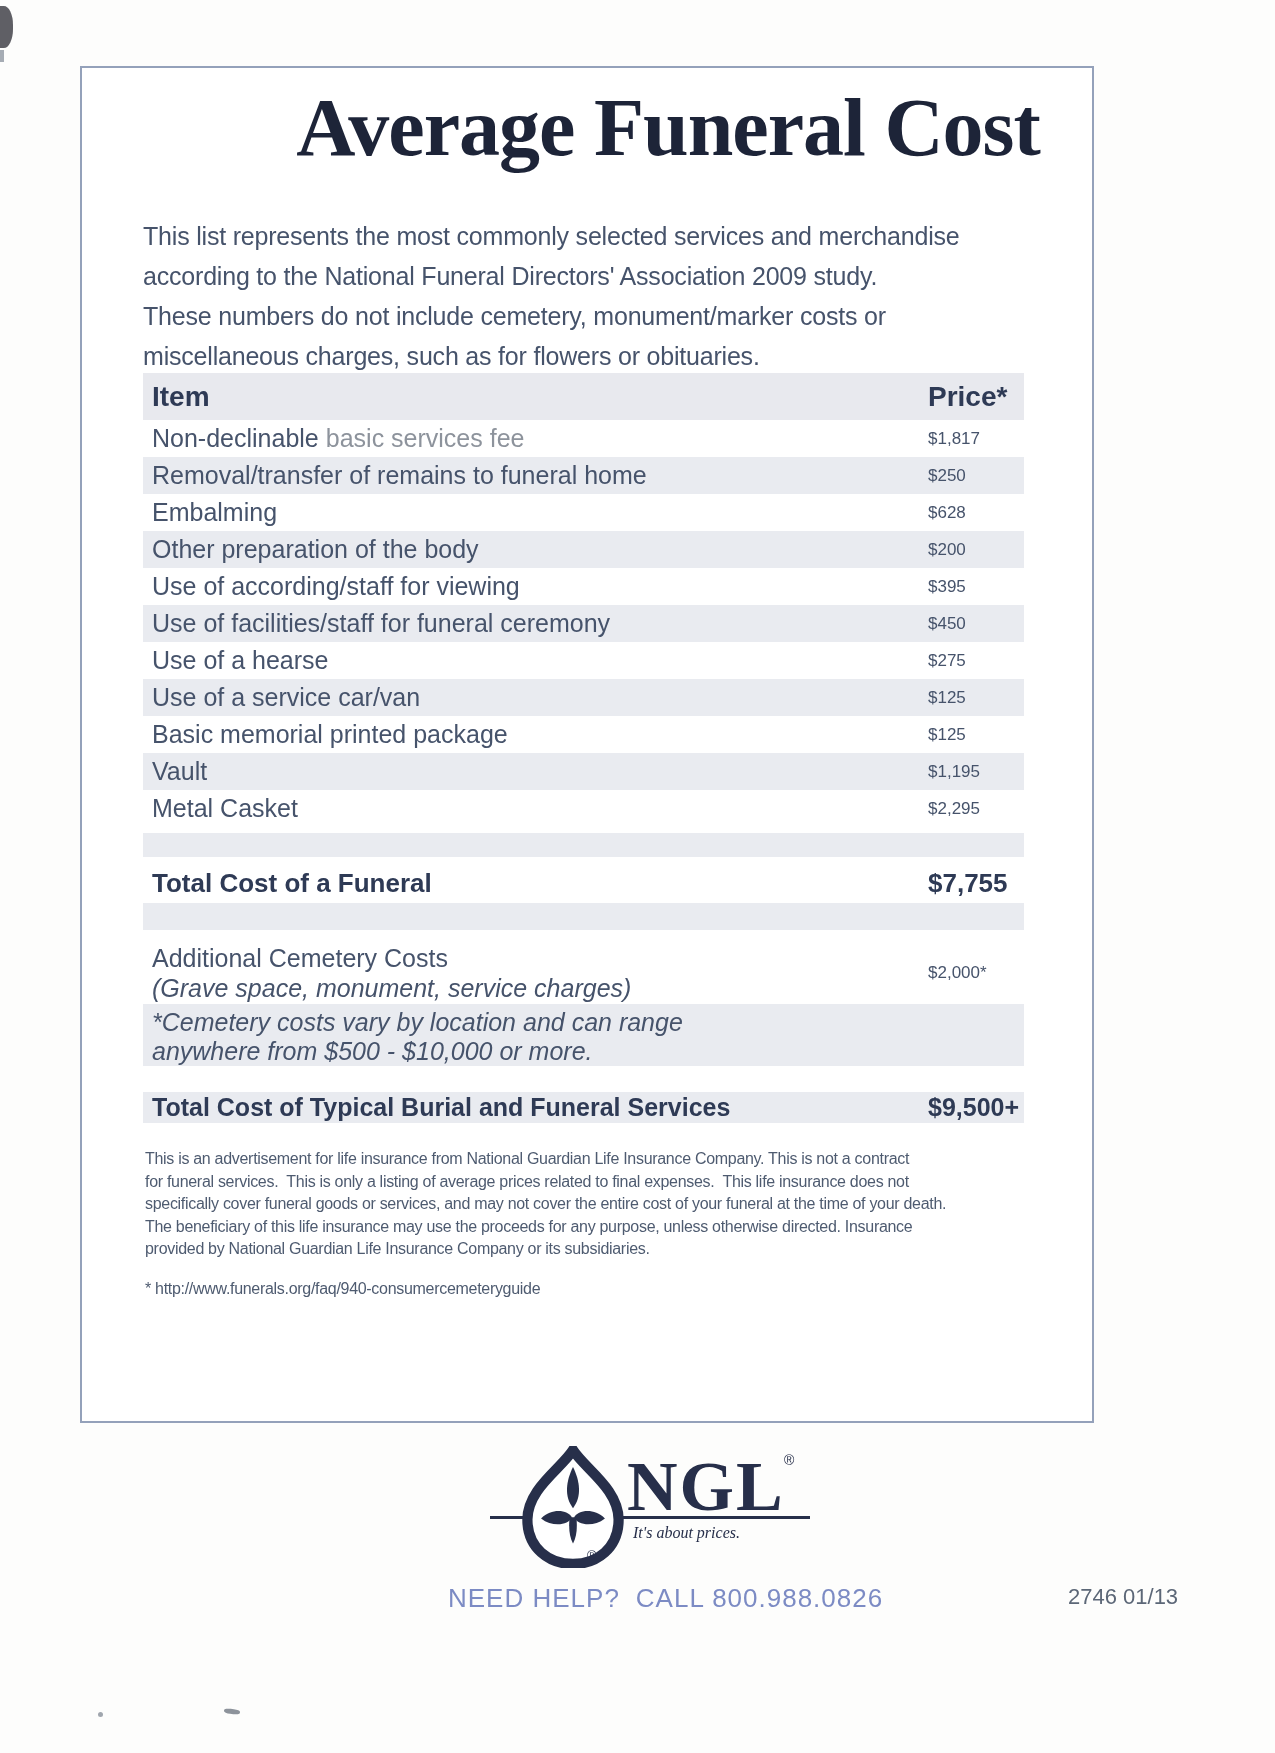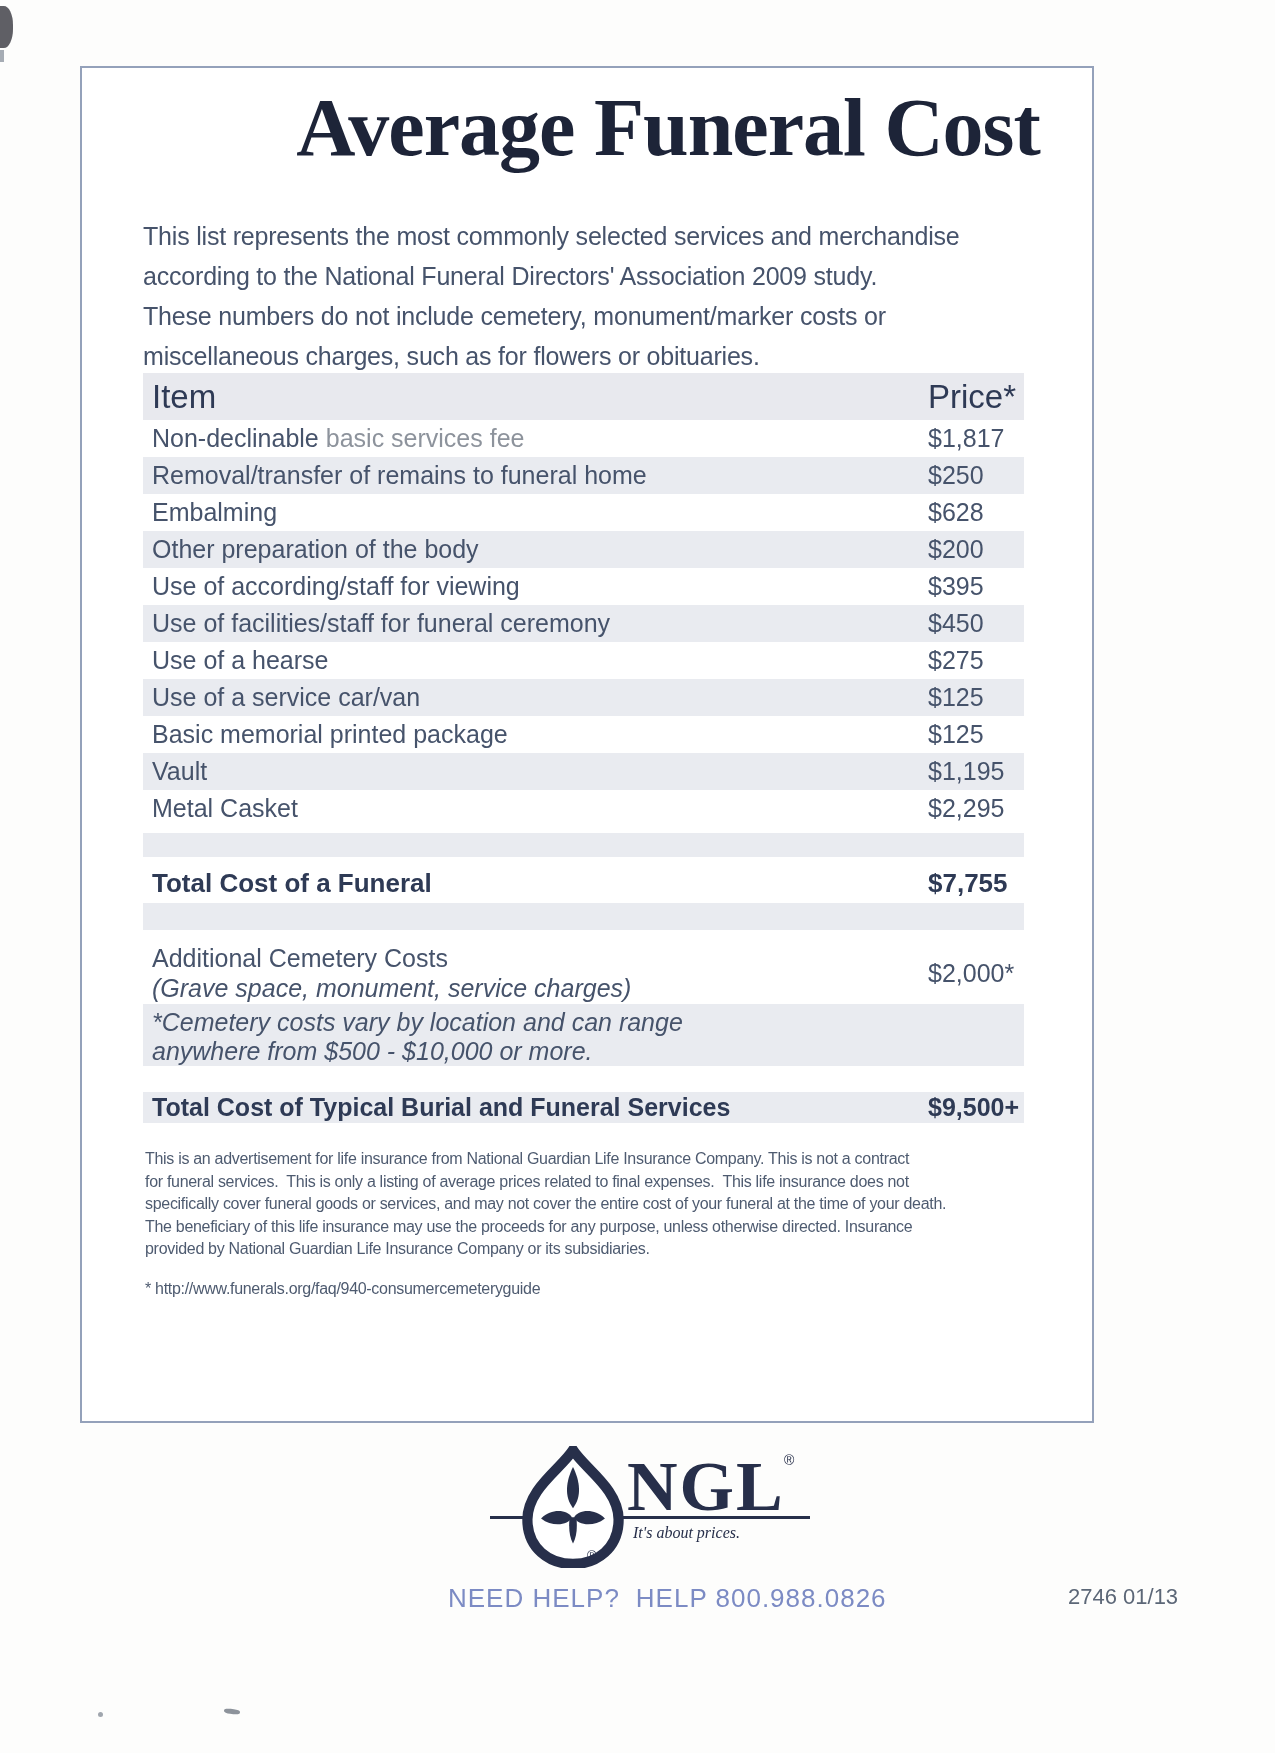--- a/index.html
+++ b/index.html
@@ -20,22 +20,22 @@
     color:#1d2438;
   }
   .intro{position:absolute;left:61px;top:148px;font-size:25px;line-height:40px;letter-spacing:-0.2px;color:#46536b;}
   .intro div{white-space:pre;}
   .tbl{position:absolute;left:61px;width:881px;}
   .thead{top:305px;height:47px;background:#e8e9ee;}
   .trow{position:relative;height:37px;display:flex;align-items:center;}
   .tbody{top:352px;}
   .stripe{background:#e9ebf0;}
   .item{padding-left:9px;font-size:25px;color:#46536b;}
-  .price{position:absolute;left:785px;font-size:25px;color:#46536b;}
-  .thead .item,.thead .price{font-weight:normal;color:#2e3a55;font-size:33px;}
+  .price{position:absolute;left:785px;font-size:17px;color:#46536b;}
+  .thead .item,.thead .price{font-weight:bold;color:#2e3a55;font-size:28px;}
   .thead{position:absolute;display:flex;align-items:center;}
   .light-part{color:#8d939c;margin-left:7px;}
   .band-a{position:absolute;left:61px;top:765px;width:881px;height:24px;background:#e9ebf0;}
   .total-row{position:absolute;left:61px;top:797px;width:881px;height:36px;display:flex;align-items:center;}
   .total-row .item,.total-row .price{font-weight:bold;color:#2e3a55;font-size:26px;}
   .band-b{position:absolute;left:61px;top:835px;width:881px;height:27px;background:#e9ebf0;}
   .additional{position:absolute;left:61px;top:874px;width:881px;height:62px;display:flex;align-items:center;}
   .additional .lines{padding-left:9px;font-size:25px;line-height:30px;color:#46536b;}
   .additional .detail{font-style:italic;}
   .cem-note{position:absolute;left:61px;top:936px;width:881px;height:58px;background:#e9ebf0;
@@ -189,15 +189,15 @@
   <path d="M22,63 C32,53 46,56 49,62 C46,69 32,71 22,63 Z" fill="#272f4a"></path>
   <path d="M78,63 C68,53 54,56 51,62 C54,69 68,71 78,63 Z" fill="#272f4a"></path>
   <path d="M47,62 C46,72 47,80 50,85 C53,80 54,72 53,62 Z" fill="#272f4a"></path>
 </svg>
 <div class="logo-ngl">NGL</div>
 <div class="logo-reg-top">®</div>
 <div class="logo-reg-bottom">®</div>
 <div class="logo-tagline">It's about prices.</div>
 
 <div class="need-help">
-  <span>NEED HELP?</span><span class="gap"></span><span>HELP 800.988.0826</span>
+  <span>NEED HELP?</span><span class="gap"></span><span>CALL 800.988.0826</span>
 </div>
 <div class="form-number">2746 01/13</div>
 
 </body></html>

